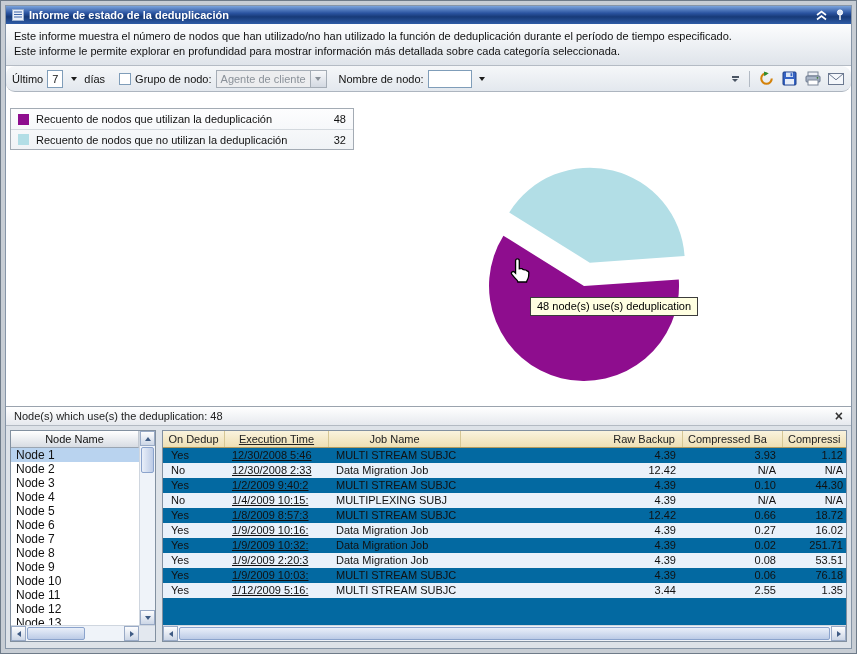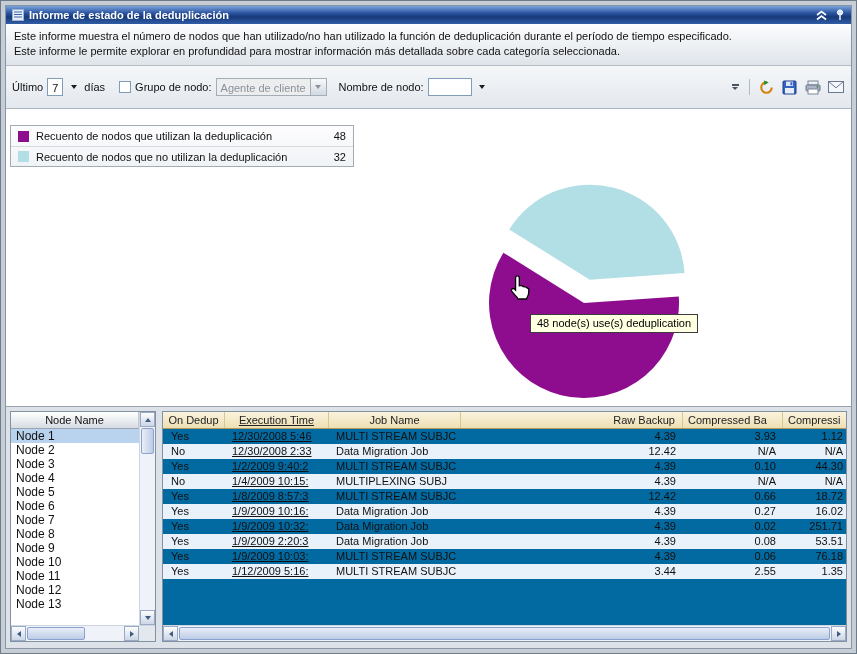--- a/index.html
+++ b/index.html
@@ -9,21 +9,21 @@
 
 
 .titlebar{height:18px;flex:none;background:linear-gradient(180deg,#7aa3dc 0%,#2a53a0 40%,#173a78 60%,#2f5ca6 100%);display:flex;align-items:center;gap:5px;padding:0 6px;}
 .title-text{color:#fff;font-size:11px;font-weight:bold;flex:1;white-space:nowrap;}
 .titlebar-right{display:flex;gap:7px;align-items:center;}
 
 
 .description{flex:none;background:linear-gradient(180deg,#fcfdfe,#dfe4ea);border-bottom:1px solid #b4bbc4;padding:5px 8px 6px;font-size:11px;color:#111;line-height:15px;}
 
 
-.toolbar{height:43px;flex:none;display:flex;align-items:center;gap:4px;background:linear-gradient(180deg,#f5f7f9,#e3e8ee);border-bottom:1px solid #adb5bf;padding:0 6px;font-size:11px;color:#111;}
+.toolbar{height:26px;flex:none;display:flex;align-items:center;gap:4px;background:linear-gradient(180deg,#f5f7f9,#e3e8ee);border-bottom:1px solid #adb5bf;padding:0 6px;font-size:11px;color:#111;border-radius:9px;}
 .lbl{white-space:nowrap;}
 .combo{display:inline-flex;align-items:center;height:18px;border:1px solid #7f9db9;background:#fff;}
 .combo-val{padding:1px 4px 0;min-width:12px;white-space:nowrap;}
 .combo.disabled{background:#ecedef;border-color:#a5adb6;color:#8a9199;justify-content:flex-end;}
 .combo-btn{width:16px;height:16px;background:linear-gradient(180deg,#f7f8fa,#d3d9e2);border-left:1px solid #a5adb6;display:flex;align-items:center;justify-content:center;}
 .flat-arrow{width:13px;height:16px;display:flex;align-items:center;justify-content:center;cursor:pointer;}
 .tri-down{width:0;height:0;border-left:3.5px solid transparent;border-right:3.5px solid transparent;border-top:4px solid #1c1c1c;}
 .tri-down.gray{border-top-color:#8a9199;}
 .checkbox{width:12px;height:12px;border:1px solid #7f9db9;background:#fff;margin-left:10px;flex:none;}
 .txt{width:44px;height:18px;border:1px solid #7f9db9;font-size:11px;padding:0 3px;font-family:"Liberation Sans",sans-serif;}
@@ -209,20 +209,24 @@
 
       <span class="cursor-icon">
         <svg width="20" height="26" viewBox="0 0 14 18">
             <path d="M5.2 1.2 C5.9 1.2 6.5 1.8 6.5 2.5 L6.5 8.2 L7.3 8.1 C7.3 8.1 7.9 7.9 8.4 8.1 C8.9 8.3 9 8.7 9.6 8.8 C10.2 8.9 10.5 8.8 11 9 C11.5 9.2 11.7 9.6 12.1 9.7 C12.6 9.8 13.2 10.2 13.2 11 L13 13.5 C12.9 14.6 12.5 15.3 12.1 16 C11.7 16.7 11.6 17.4 11.6 17.4 L5.5 17.4 C5.5 17.4 5.3 16.5 4.7 15.9 C4.1 15.3 3.8 15 3.2 14.3 L1.3 12 C0.9 11.5 0.9 10.8 1.4 10.4 C1.9 10 2.6 10 3.1 10.4 L3.9 11.2 L3.9 2.5 C3.9 1.8 4.5 1.2 5.2 1.2 Z" fill="#ffffff" stroke="#000000" stroke-width="0.9"></path>
           </svg>
       </span>
       <div class="pie-tooltip">48 node(s) use(s) deduplication</div>
     </div>
 
     <div class="bottom-panel">
+      <div class="panel-header">
+        <span>Node(s) which use(s) the deduplication: 48</span>
+        <span class="close-btn">×</span>
+      </div>
       <div class="panel-body">
 
         <div class="node-pane">
           <div class="list-header">Node Name</div>
           <div class="node-rows">
               <div class="node-row selected">Node 1</div>
               <div class="node-row">Node 2</div>
               <div class="node-row">Node 3</div>
               <div class="node-row">Node 4</div>
               <div class="node-row">Node 5</div>

